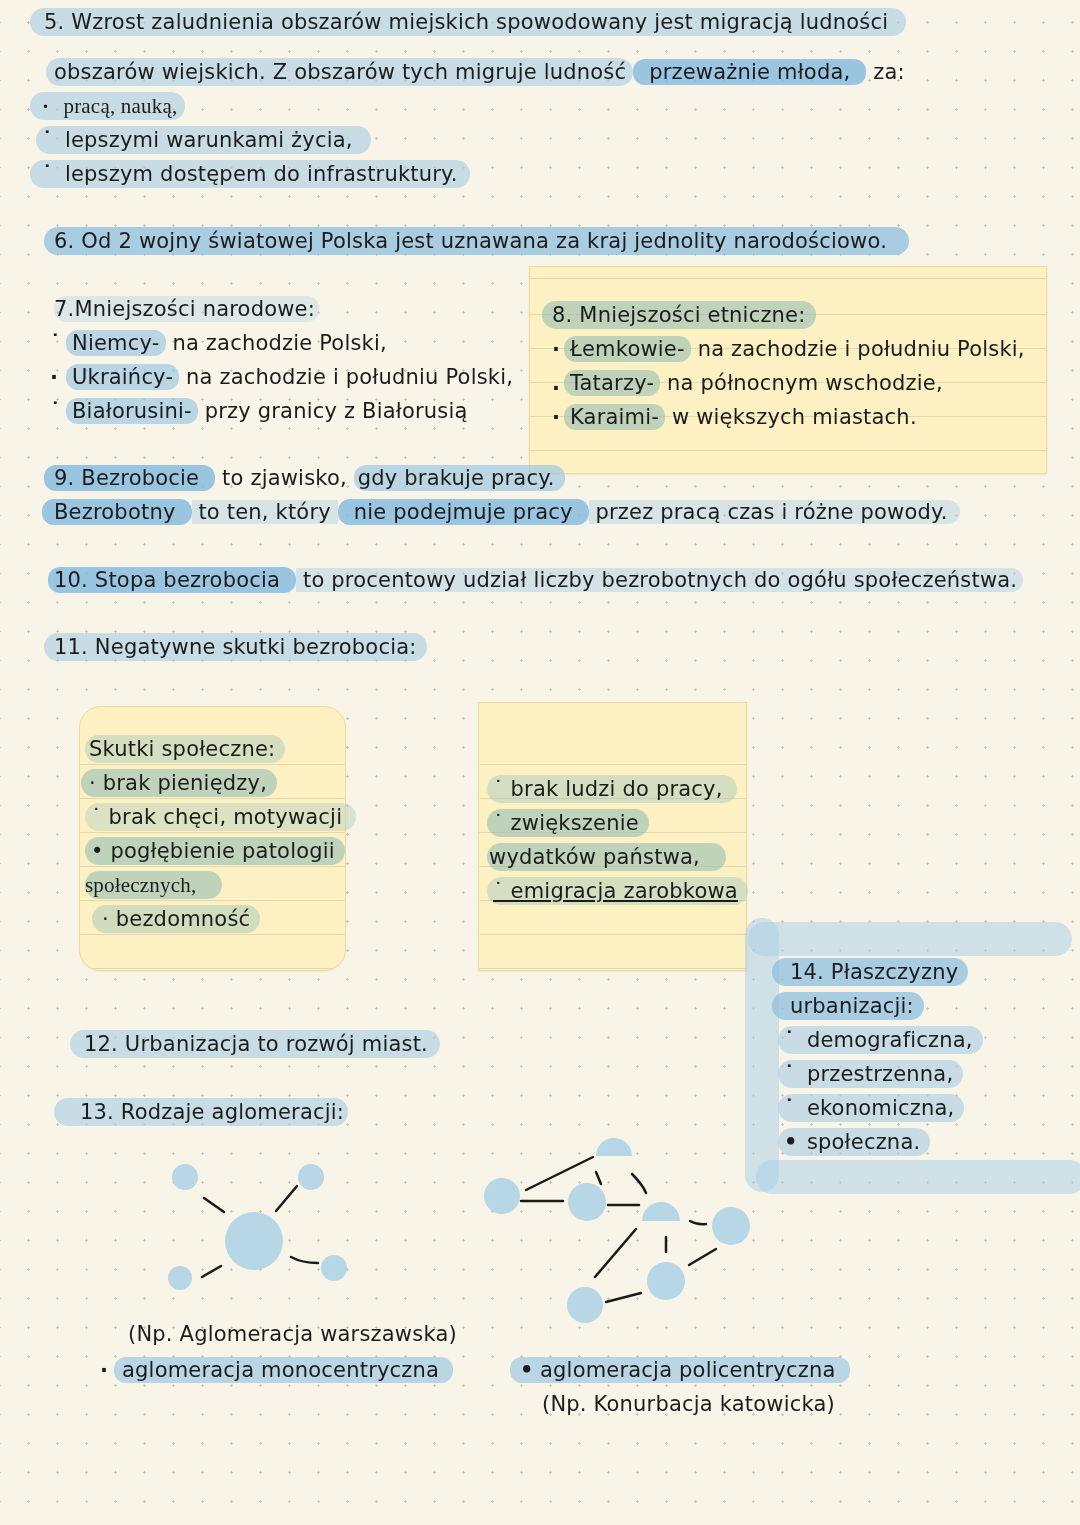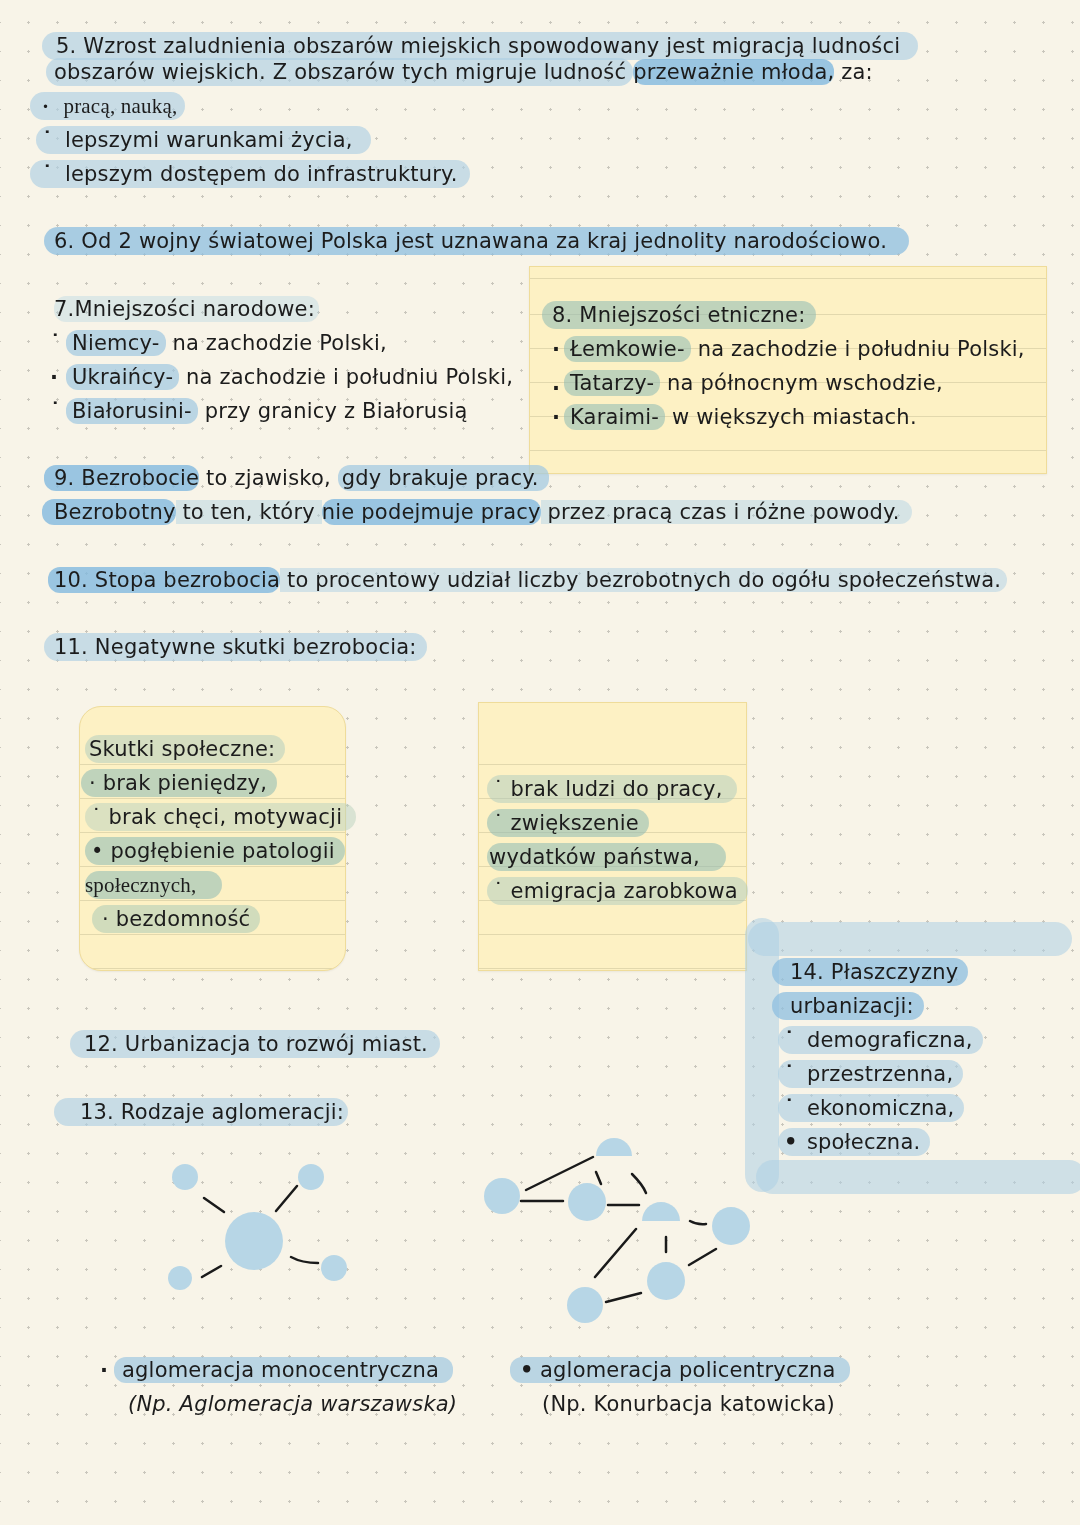--- a/index.html
+++ b/index.html
@@ -10,39 +10,39 @@
     background-size: 29px 29px;
     background-position: 14px 8px;
     font-family: "DejaVu Sans", sans-serif;
     color: #1c1c1c;
   }
   .line { position: absolute; font-size: 21px; line-height: 28px; white-space: nowrap; letter-spacing: 0.2px; }
   .hl { background: rgba(173, 208, 227, 0.65); border-radius: 14px; padding: 2px 10px; margin-left: -10px; }
   .hl-dark { background: rgba(141, 191, 224, 0.75); border-radius: 14px; padding: 2px 10px; }
   .hl-teal { background: rgba(140, 185, 180, 0.55); border-radius: 14px; padding: 2px 10px; }
   .hl-inline { background: rgba(160, 200, 225, 0.7); border-radius: 12px; padding: 1px 4px; }
-  .hl-inline-dark { background: rgba(130, 185, 222, 0.8); border-radius: 12px; padding: 1px 0; }
+  .hl-inline-dark { background: rgba(130, 185, 222, 0.8); border-radius: 12px; padding: 1px 16px; }
   .hl-teal-inline { background: rgba(140, 185, 180, 0.55); border-radius: 12px; padding: 1px 6px; }
   .bullet { display: inline-block; width: 16px; font-weight: bold; }
 
   .note {
     position: absolute; background: #fdf1c4; border: 1px solid #efdc9a;
     box-shadow: 0 1px 2px rgba(0,0,0,0.06);
     background-image: repeating-linear-gradient(to bottom, transparent 0, transparent 33px, #e2d8ad 33px, #e2d8ad 34px);
   }
   .note .line { font-size: 21px; }
 
   .frame-blue { position: absolute; background: rgba(173, 208, 227, 0.55); border-radius: 22px; }
 
   svg { position: absolute; overflow: visible; }
 </style>
 </head>
 <body>
 
-<div class="line" style="left:40px; top:32px;margin-left:12px;">
+<div class="line" style="left:40px; top:8px;">
   <span class="hl" style="padding-left:14px; padding-right:18px;">5. Wzrost zaludnienia obszarów miejskich spowodowany jest migracją ludności</span>
 </div>
 <div class="line" style="left:54px; top:58px;">
   <span class="hl" style="margin-left:-8px; padding-left:8px; padding-right:0;">obszarów wiejskich. Z obszarów tych migruje ludność </span><span class="hl-inline-dark">przeważnie młoda,</span><span> za:</span>
 </div>
 <div class="line" style="left:40px; top:92px;">
   <span class="hl" style="padding-left:12px; padding-right:8px;font-family:Liberation Serif, serif;"><span class="bullet">·</span> <span>pracą, nauką,</span></span>
 </div>
 <div class="line" style="left:46px; top:126px;">
   <span class="hl" style="padding-left:6px; padding-right:18px;"><span class="bullet">˙</span> <span>lepszymi warunkami życia,</span></span>
@@ -106,21 +106,21 @@
   <div class="line" style="left:9px; top:96px;"><span class="hl-teal" style="background:rgba(185,210,190,0.5); margin-left:-4px; padding-left:6px; padding-right:14px;">˙ brak chęci, motywacji</span></div>
   <div class="line" style="left:9px; top:130px;"><span class="hl-teal" style="margin-left:-4px; padding-left:6px;">• pogłębienie patologii</span></div>
   <div class="line" style="left:9px; top:164px;"><span class="hl-teal" style="margin-left:-4px; padding-left:0; padding-right:26px;font-family:Liberation Serif, serif;">społecznych,</span></div>
   <div class="line" style="left:12px; top:198px;"><span class="hl-teal" style="background:rgba(165,200,180,0.5);">· bezdomność</span></div>
 </div>
 
 <div class="note" style="left:478px; top:702px; width:267px; height:267px; background-position:0 28px;">
   <div class="line" style="left:14px; top:72px;"><span class="hl-teal" style="background:rgba(165,200,190,0.45); margin-left:-6px; padding-left:6px; padding-right:14px;">˙ brak ludzi do pracy,</span></div>
   <div class="line" style="left:14px; top:106px;"><span class="hl-teal" style="margin-left:-6px; padding-left:6px;">˙ zwiększenie</span></div>
   <div class="line" style="left:14px; top:140px;"><span class="hl-teal" style="margin-left:-6px; padding-left:2px; padding-right:26px;">wydatków państwa,</span></div>
-  <div class="line" style="left:14px; top:174px;"><span class="hl-teal" style="background:rgba(165,200,190,0.45); margin-left:-6px; padding-left:6px;">˙ emigracja zarobkowa</span></div>
+  <div class="line" style="left:14px; top:174px;text-decoration:underline;"><span class="hl-teal" style="background:rgba(165,200,190,0.45); margin-left:-6px; padding-left:6px;">˙ emigracja zarobkowa</span></div>
 </div>
 
 <div class="frame-blue" style="left:748px; top:922px; width:324px; height:34px; border-radius:17px;"></div>
 <div class="frame-blue" style="left:745px; top:918px; width:34px; height:274px; border-radius:17px;"></div>
 <div class="frame-blue" style="left:756px; top:1160px; width:330px; height:34px; border-radius:17px;"></div>
 
 <div class="line" style="left:790px; top:958px;">
   <span class="hl-dark" style="margin-left:-18px; padding-left:18px;">14. Płaszczyzny</span>
 </div>
 <div class="line" style="left:790px; top:992px;">
@@ -175,21 +175,21 @@
     <line x1="666" y1="1237" x2="666" y2="1252"></line>
     <line x1="636" y1="1229" x2="595" y2="1277"></line>
     <line x1="689" y1="1265" x2="716" y2="1249"></line>
     <line x1="606" y1="1302" x2="641" y2="1293"></line>
   </g>
 </svg>
 
 <div class="line" style="left:100px; top:1356px;">
   <span class="bullet" style="width:14px;">·</span><span class="hl-inline" style="padding:1px 14px 1px 8px;">aglomeracja monocentryczna</span>
 </div>
-<div class="line" style="left:128px; top:1390px;font-style:italic;">
+<div class="line" style="left:128px; top:1320px;">
   <span>(Np. Aglomeracja warszawska)</span>
 </div>
 <div class="line" style="left:520px; top:1356px;">
   <span class="hl-inline" style="margin-left:-10px; padding:1px 14px 1px 10px;"><span class="bullet" style="width:20px;">•</span><span>aglomeracja policentryczna</span></span>
 </div>
 <div class="line" style="left:542px; top:1390px;">
   <span>(Np. Konurbacja katowicka)</span>
 </div>
 
 </body></html>

